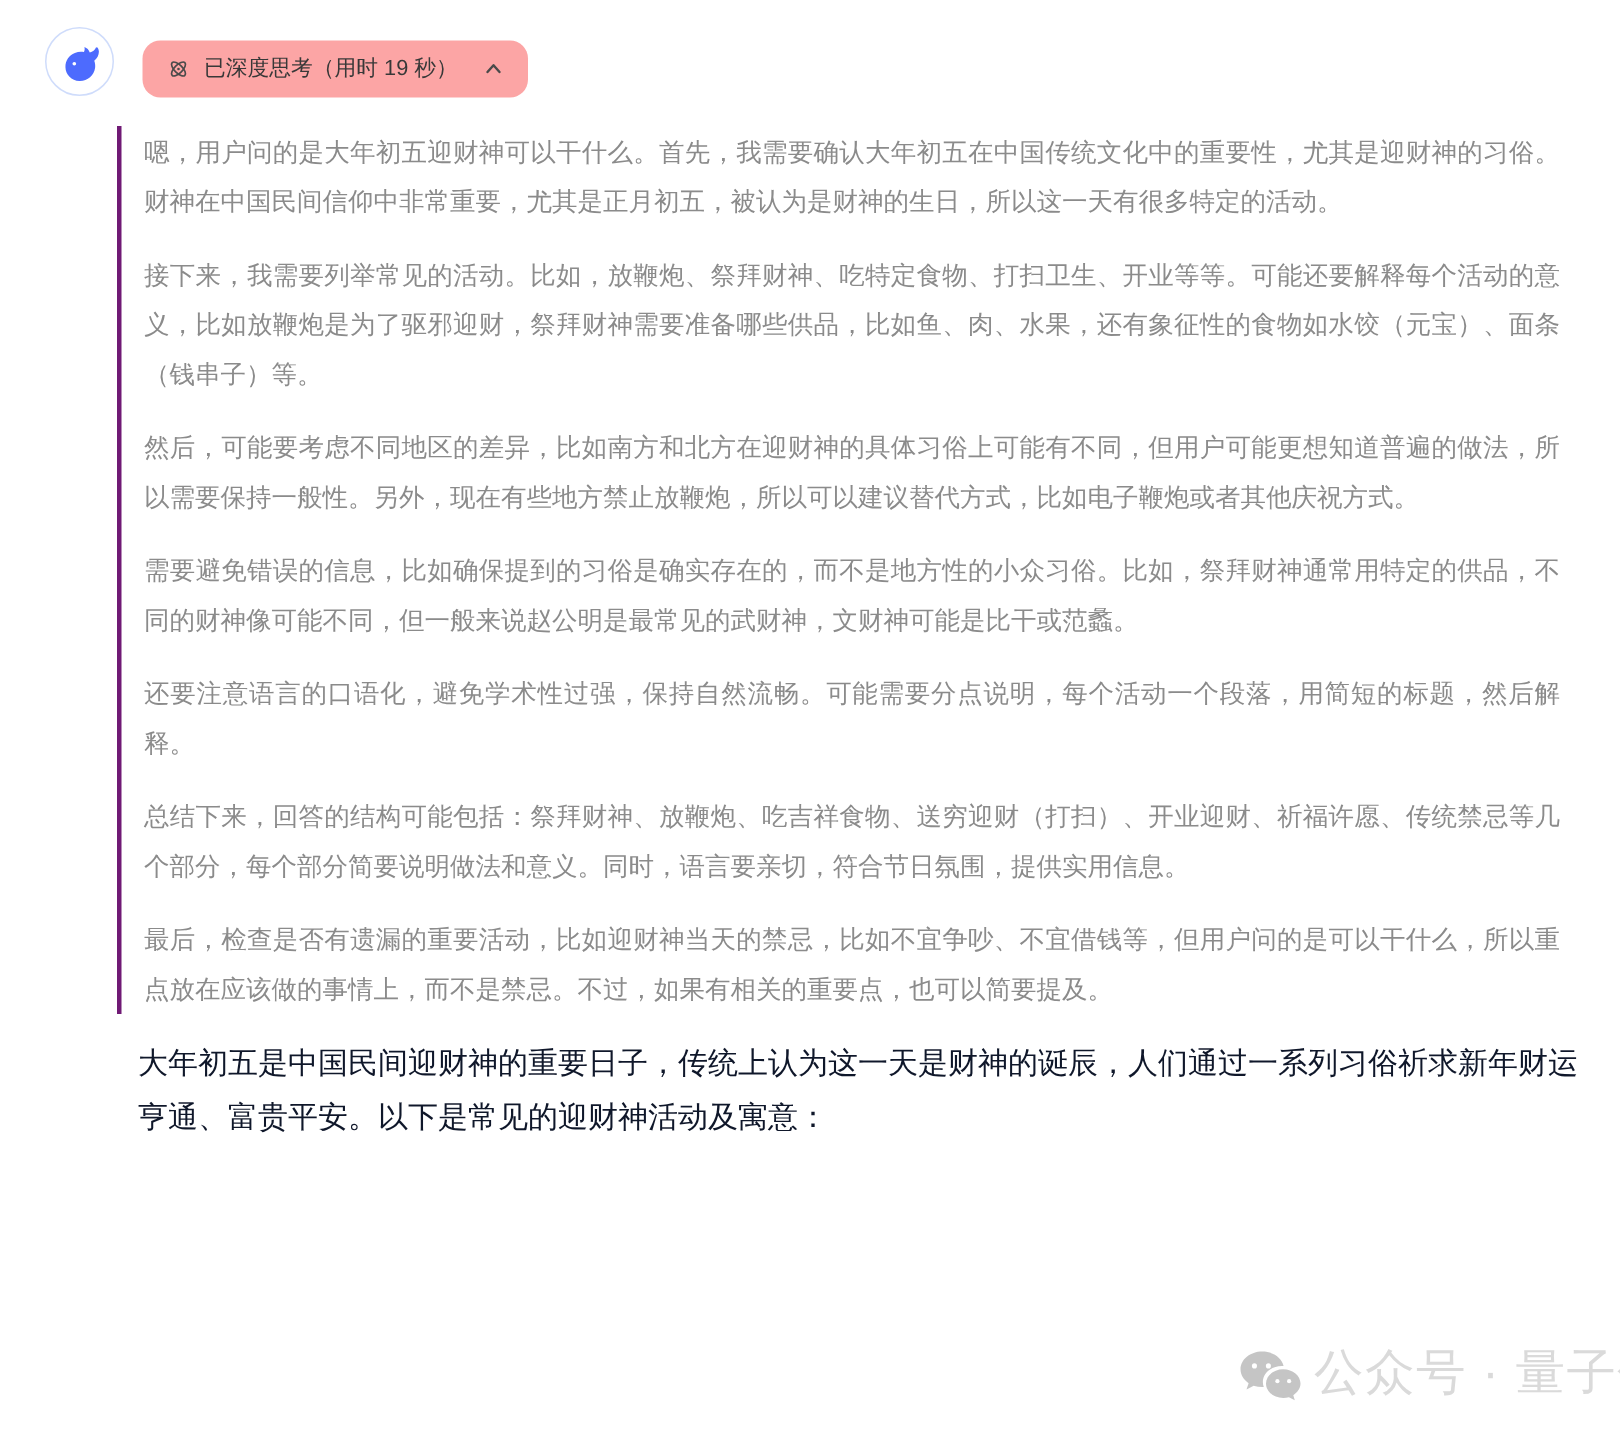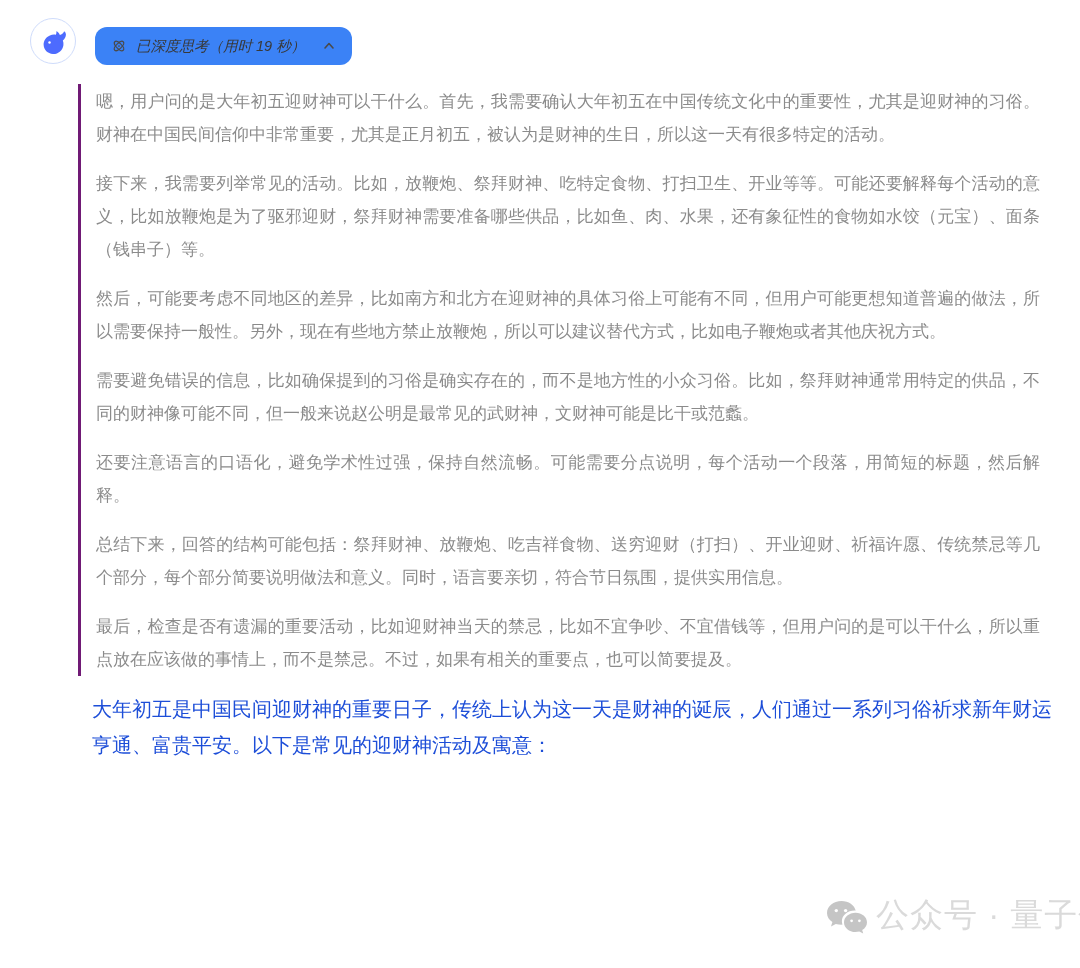--- a/index.html
+++ b/index.html
@@ -30,31 +30,30 @@
   }
   .content {
     margin-left: 2px;
     width: 962px;
     flex: 1 1 auto;
   }
   .think-pill {
     display: inline-flex;
     align-items: center;
     gap: 9px;
-    background: #3b82f6;
+    background: #fca5a5;
     border: none;
     border-radius: 12px;
     padding: 11px 16px;
     margin: 9px 0 0 17px;
     font-family: inherit;
     font-size: 14.5px;
     color: #383838;
     cursor: pointer;
     line-height: 1;
-    font-style: italic;
   }
   .think-pill .chev { margin-left: 8px; display: inline-flex; }
   .thinking {
     margin-top: 19px;
     border-left: 3px solid #701a75;
     padding: 1px 12px 0 15px;
   }
   .thinking p {
     font-size: 17px;
     line-height: 33px;
@@ -64,21 +63,21 @@
   }
   .thinking p:last-child { margin-bottom: 0; }
   .answer {
     margin-top: 15px;
     padding-left: 14px;
     padding-right: 0;
   }
   .answer p {
     font-size: 20px;
     line-height: 36px;
-    color: #1d4ed8;
+    color: #0f172a;
     font-weight: 500;
     margin: 0;
   }
   .watermark {
     position: absolute;
     top: 893px;
     left: 824px;
     display: flex;
     align-items: flex-end;
     gap: 6px;

